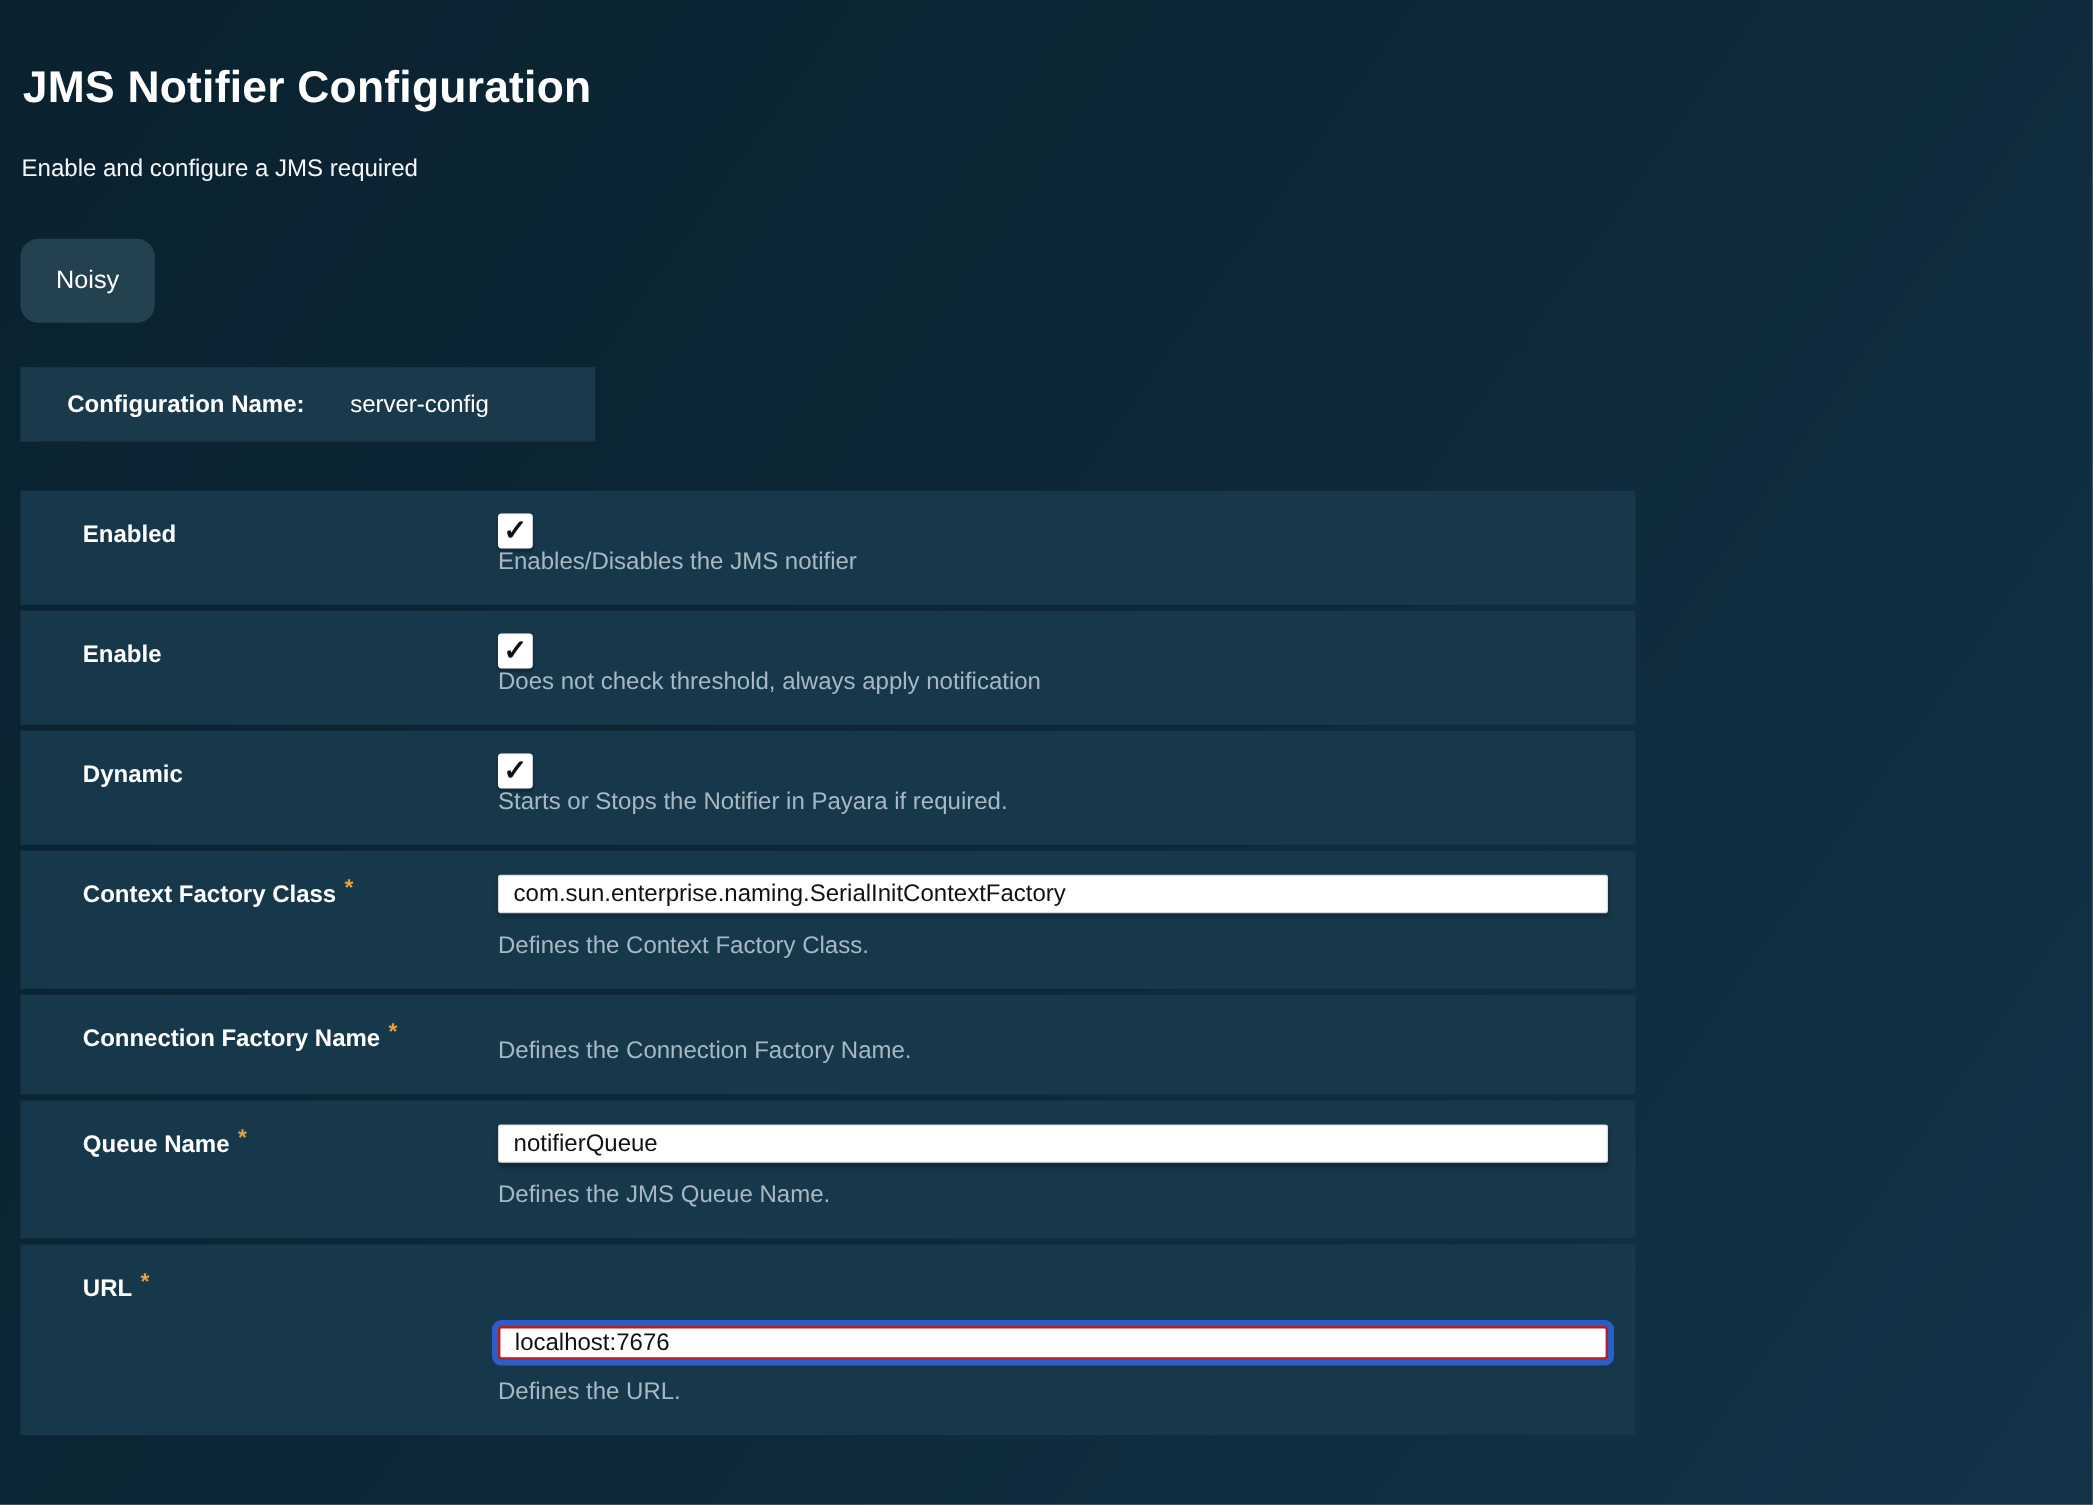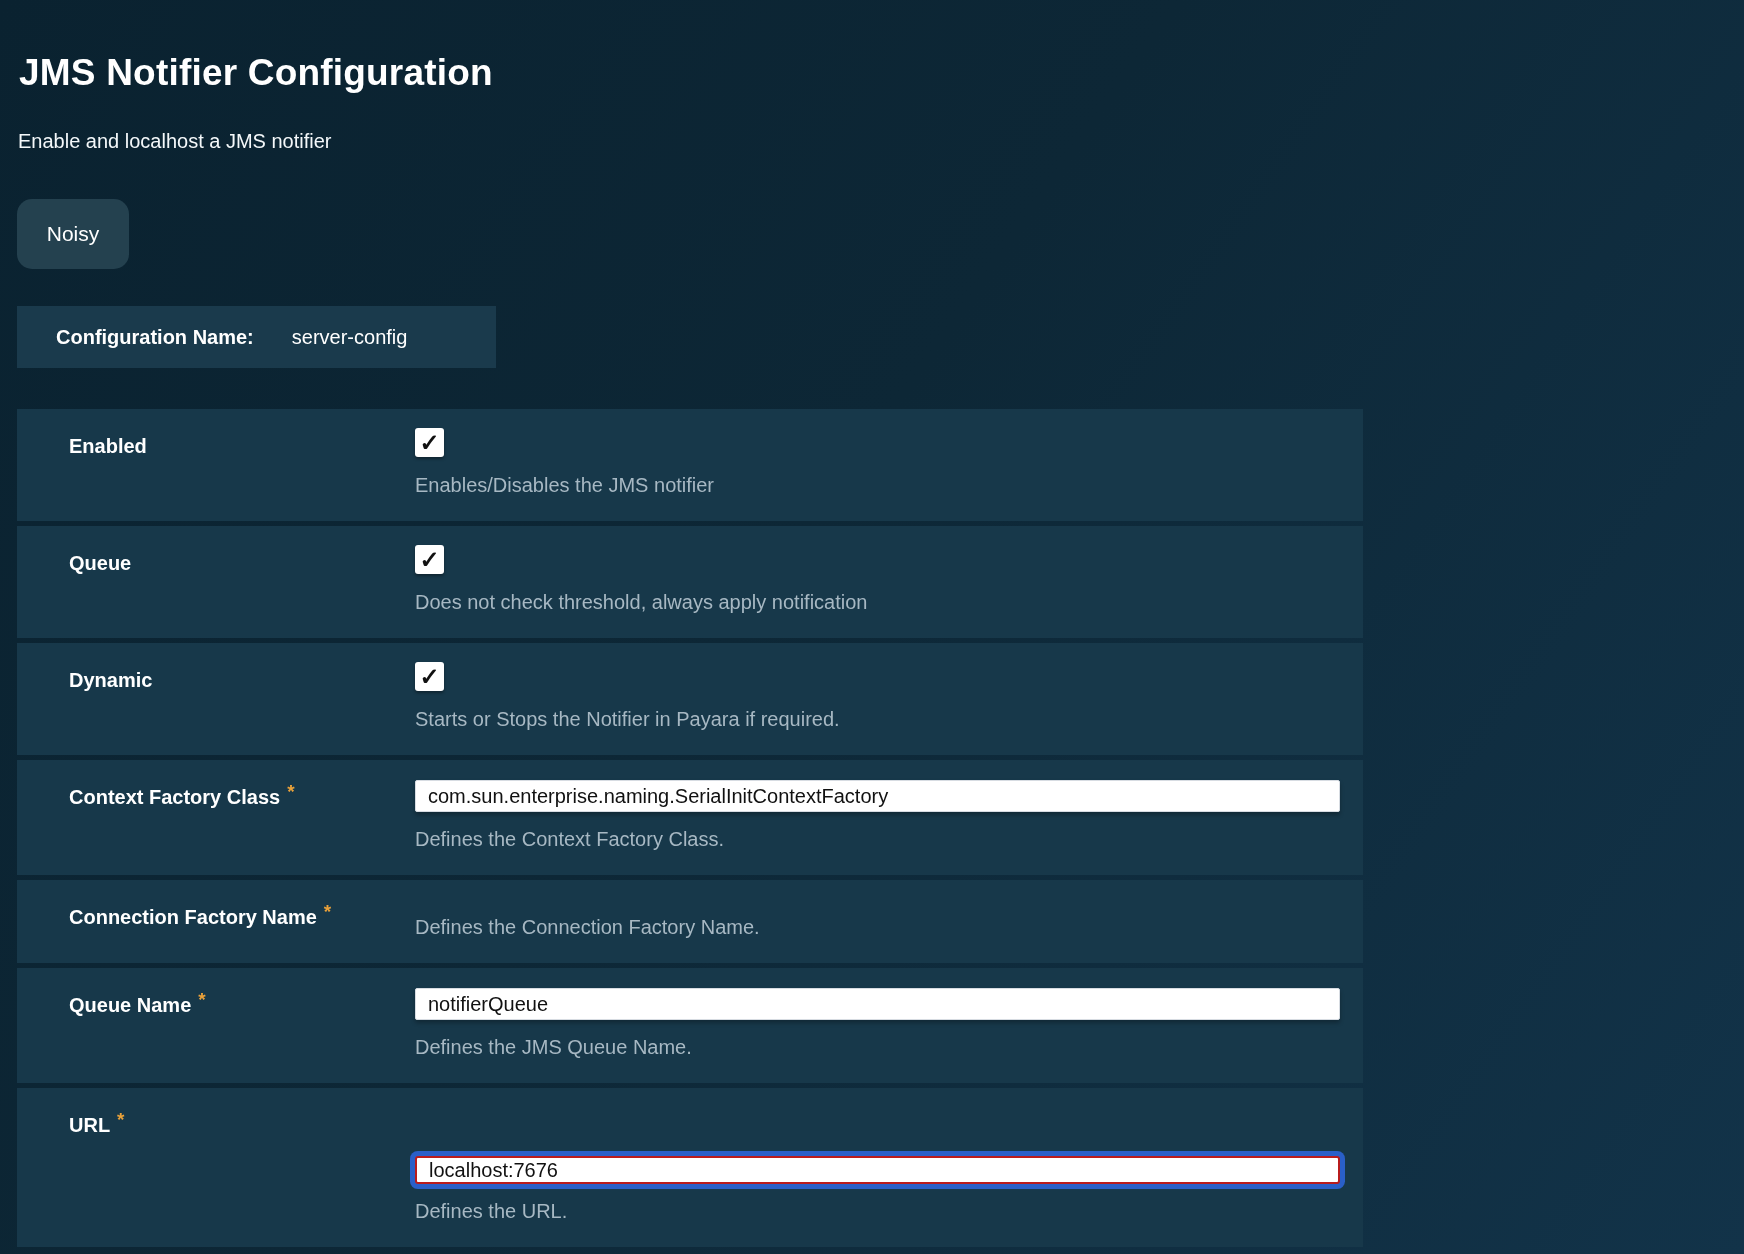--- a/index.html
+++ b/index.html
@@ -45,21 +45,21 @@
   .row-content.input-row { padding-top:20px; padding-bottom:24px; }
 
   .checkbox {
     width:29px; height:29px; background:#ffffff; border-radius:3px;
     box-shadow:0 2px 3px rgba(0,0,0,.35);
     display:flex; align-items:center; justify-content:center;
     color:#111111; font-size:24px; font-weight:bold; line-height:1;
     cursor:pointer;
   }
   .help {
-    margin-top:17px; font-size:20px; color:#a7b8c3; line-height:1.15;
+    font-size:20px; color:#a7b8c3; line-height:1.15;
   }
   .input-row .help { margin-top:16px; }
 
   .text-input {
     width:925px; height:32px; background:#ffffff;
     border:1px solid #d7dce2; border-radius:2px;
     box-shadow:0 3px 4px rgba(0,0,0,.28);
     font-family:inherit; font-size:20px; color:#111111;
     padding:0 12px; outline:none;
   }
@@ -70,21 +70,21 @@
     margin-top:48px;
   }
 </style>
 </head>
 <body>
 
 <div class="page">
 
   <h1 class="page-title">JMS Notifier Configuration</h1>
 
-  <p class="page-subtitle">Enable and localhost a JMS notifier</p>
+  <p class="page-subtitle">Enable and configure a JMS required</p>
 
   <button class="test-button">Noisy</button>
 
   <div class="config-bar">
     <span class="label">Configuration Name:</span>
     <span class="value">server-config</span>
   </div>
 
   <div class="form">
 
@@ -92,21 +92,21 @@
       <div class="row-label">Enabled</div>
       <div class="row-content">
         <div class="checkbox">
           <span>✓</span>
         </div>
         <div class="help">Enables/Disables the JMS notifier</div>
       </div>
     </div>
 
     <div class="form-row">
-      <div class="row-label">Queue</div>
+      <div class="row-label">Enable</div>
       <div class="row-content">
         <div class="checkbox">
           <span>✓</span>
         </div>
         <div class="help">Does not check threshold, always apply notification</div>
       </div>
     </div>
 
     <div class="form-row">
       <div class="row-label">Dynamic</div>

